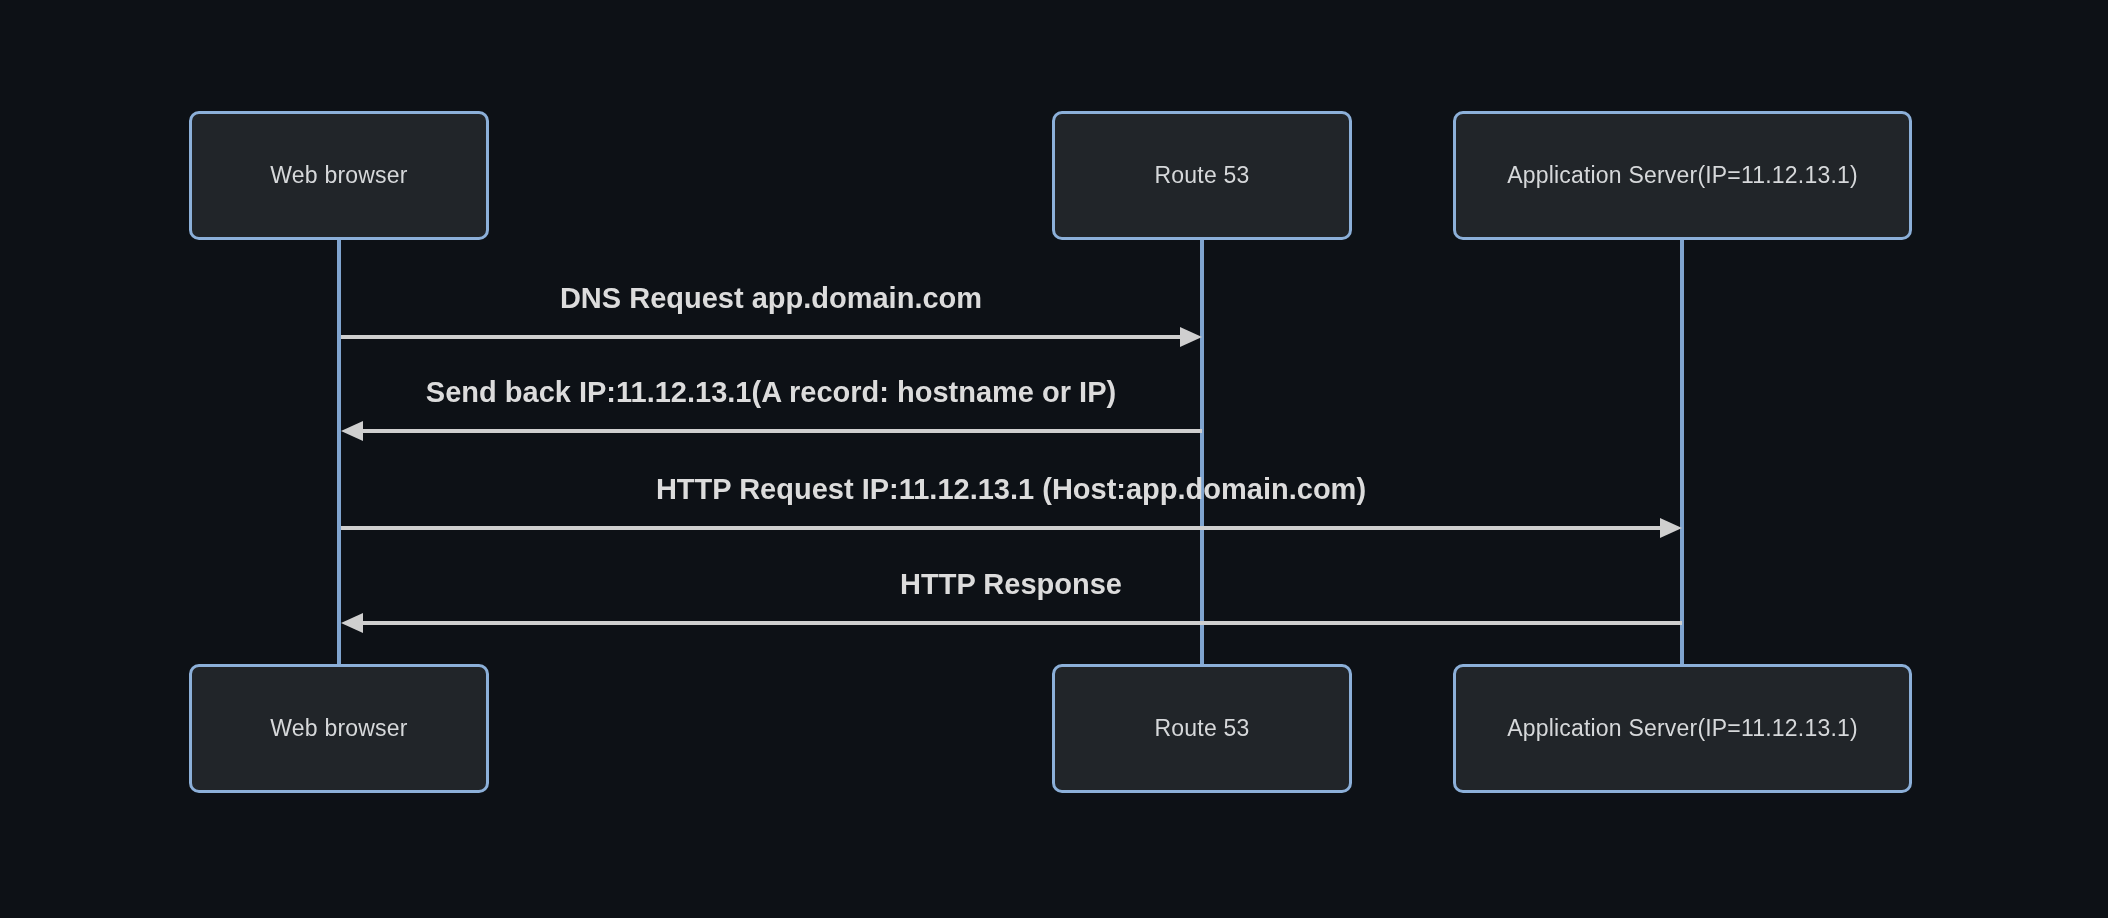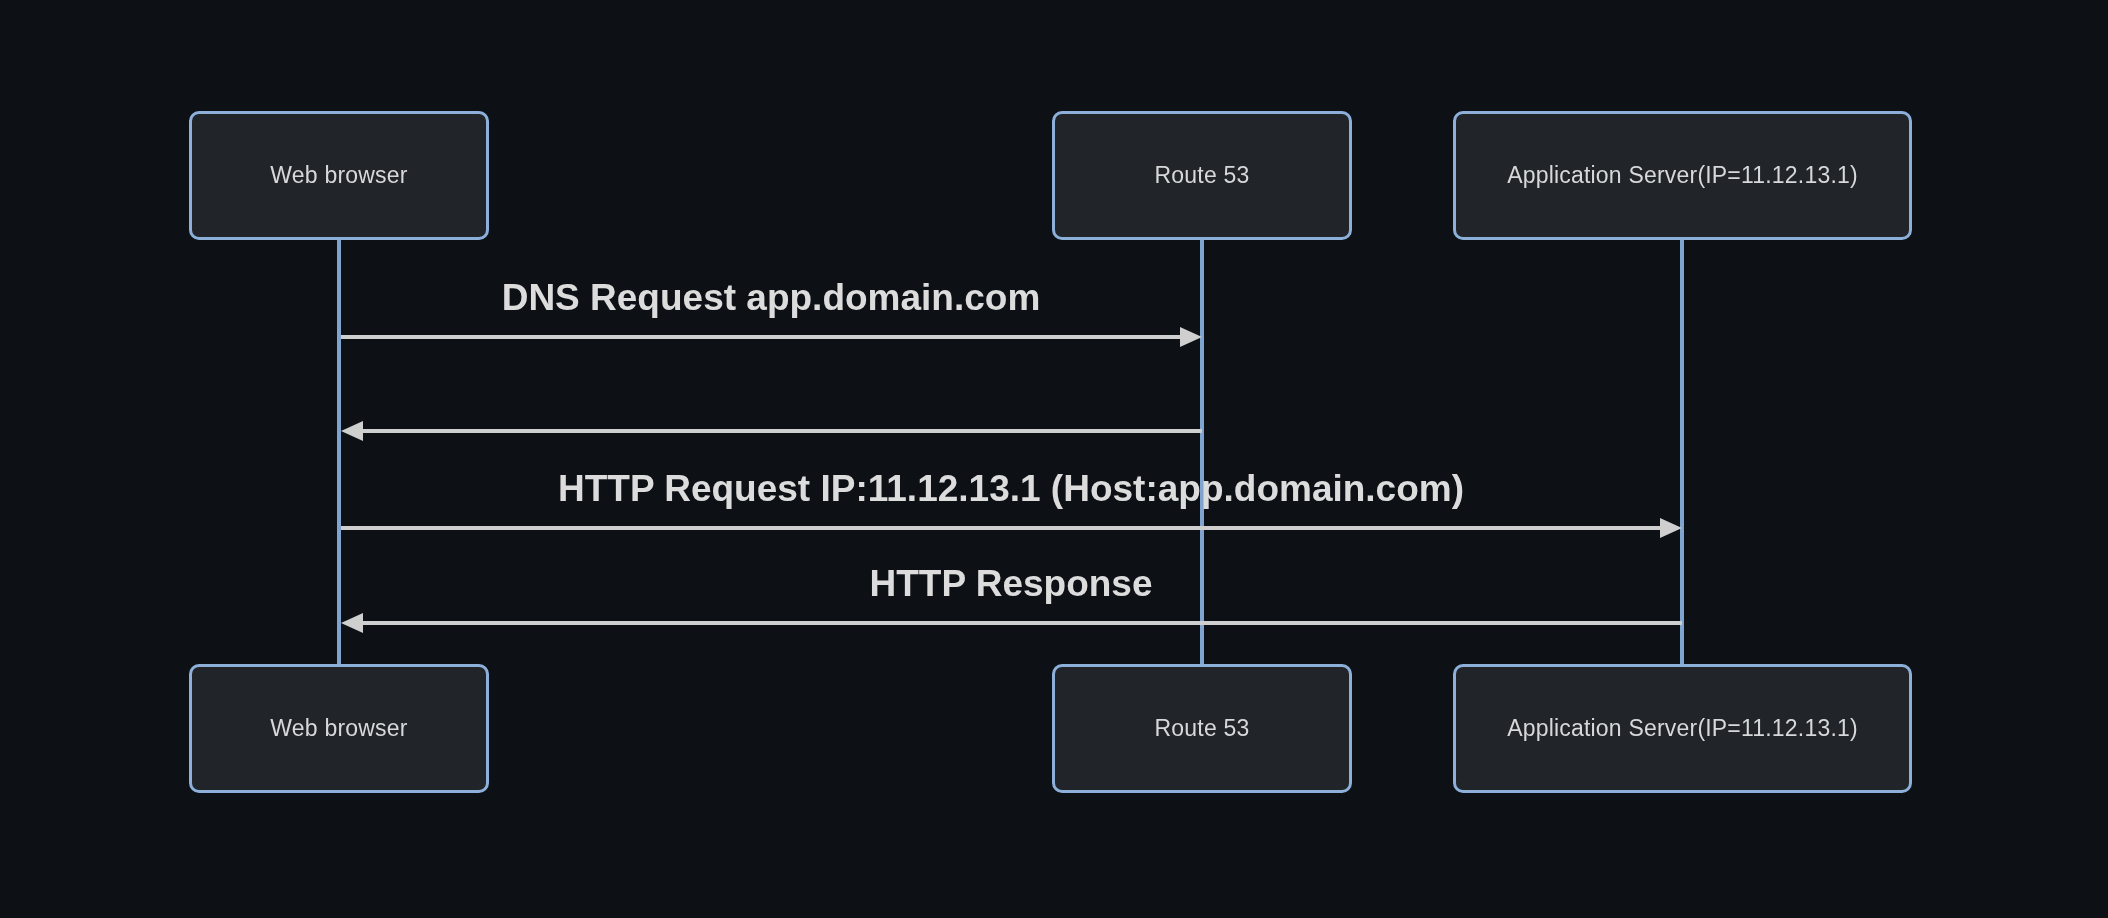--- a/index.html
+++ b/index.html
@@ -44,21 +44,21 @@
     font-weight: 400;
     letter-spacing: 0.2px;
     white-space: nowrap;
   }
   .msg-label {
     position: absolute;
     height: 40px;
     line-height: 40px;
     text-align: center;
     color: var(--message-text, #dcdcdc);
-    font-size: 37px;
+    font-size: 29px;
     font-weight: 700;
     white-space: nowrap;
   }
 </style>
 </head>
 <body>
 
 <div class="stage">
 
   <svg class="lines-layer" width="2108" height="918" viewBox="0 0 2108 918">
@@ -94,16 +94,17 @@
     <span class="actor-label">Web browser</span>
   </div>
   <div class="actor" style="left:1052px; top:664px; width:300px;">
     <span class="actor-label">Route 53</span>
   </div>
   <div class="actor" style="left:1453px; top:664px; width:459px;">
     <span class="actor-label">Application Server(IP=11.12.13.1)</span>
   </div>
 
   <div class="msg-label" style="left:341px; top:278px; width:860px;">DNS Request app.domain.com</div>
+  <div class="msg-label" style="left:341px; top:372px; width:860px;">Send back IP:11.12.13.1(A record: hostname or IP)</div>
   <div class="msg-label" style="left:341px; top:469px; width:1340px;">HTTP Request IP:11.12.13.1 (Host:app.domain.com)</div>
   <div class="msg-label" style="left:341px; top:564px; width:1340px;">HTTP Response</div>
 
 </div>
 
 </body></html>

